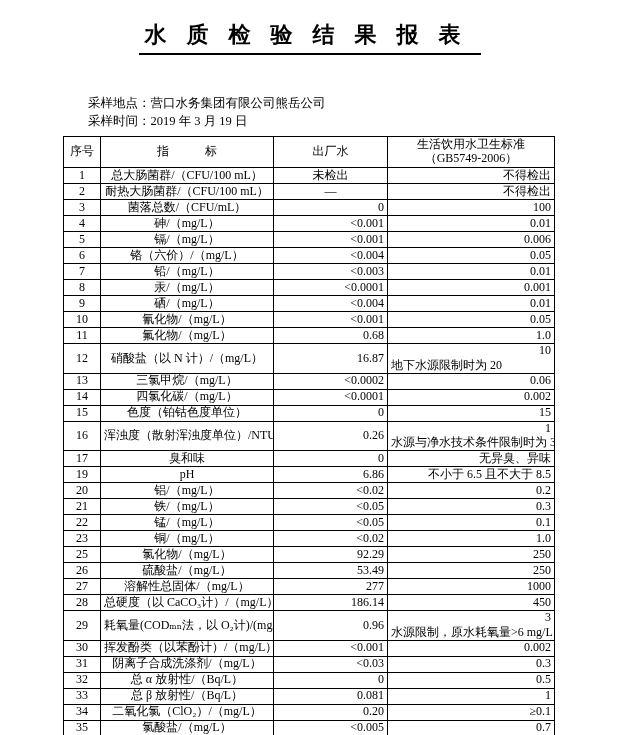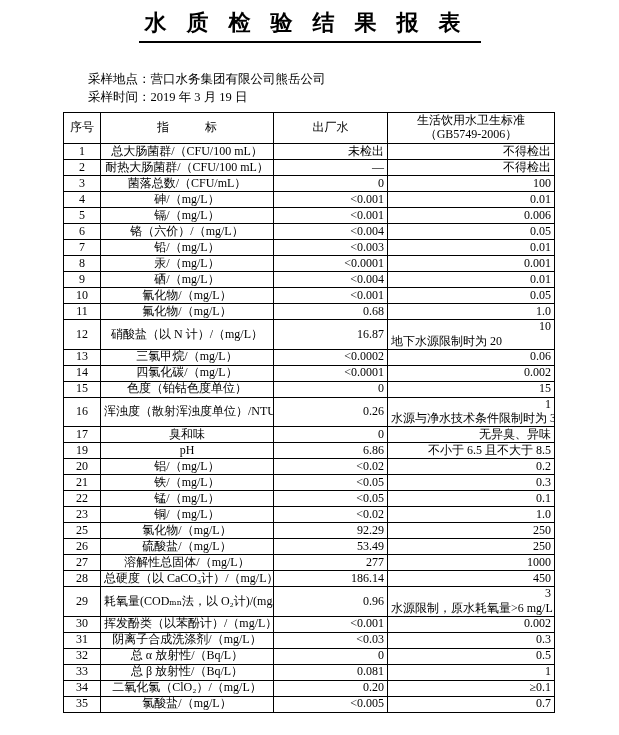--- a/index.html
+++ b/index.html
@@ -3,21 +3,21 @@
 <meta charset="utf-8">
 <style>
   html,body{margin:0;padding:0;}
   body{
     width:619px;height:735px;background:#ffffff;color:#000;
     font-family:"Liberation Serif","DejaVu Serif",serif;
     overflow:hidden;
   }
   .title-wrap{text-align:center;margin-top:8px;}
   .page-title{
-    display:inline-block;margin:0;font-size:22px;font-weight:700;
+    display:inline-block;margin:12px;font-size:22px;font-weight:700;
     letter-spacing:20px;padding:0 0 3px 6px;border-bottom:2px solid #000;
     white-space:nowrap;
   }
   .sampling{margin:27px 0 6px 88px;font-size:12.5px;line-height:1.45;font-family:Liberation Serif, serif;}
   .sampling .line span{display:inline;}
   table.results{
     border-collapse:collapse;table-layout:fixed;
     margin-left:63px;width:491px;
   }
   table.results th,table.results td{
@@ -25,21 +25,21 @@
     overflow:hidden;white-space:nowrap;
   }
   thead th{
     height:30px;text-align:center;font-weight:400;font-size:12.5px;
     line-height:1.15;white-space:normal;margin-left:42px;
   }
   tbody td{height:15px;line-height:1.12;}
   td.c-no{text-align:center;}
   td.c-ind{text-align:center;}
   td.c-val{text-align:right;}
-  td.c-val.center{text-align:right;}
+  td.c-val.center{text-align:center;}
   td.c-std{text-align:right;}
   .std-main{line-height:1.12;}
   .std-note{font-size:12px;line-height:1.25;text-align:left;}
   .col-no{width:37px;}
   .col-ind{width:173px;}
   .col-val{width:114px;}
   .col-std{width:167px;}
 </style>
 </head>
 <body>

